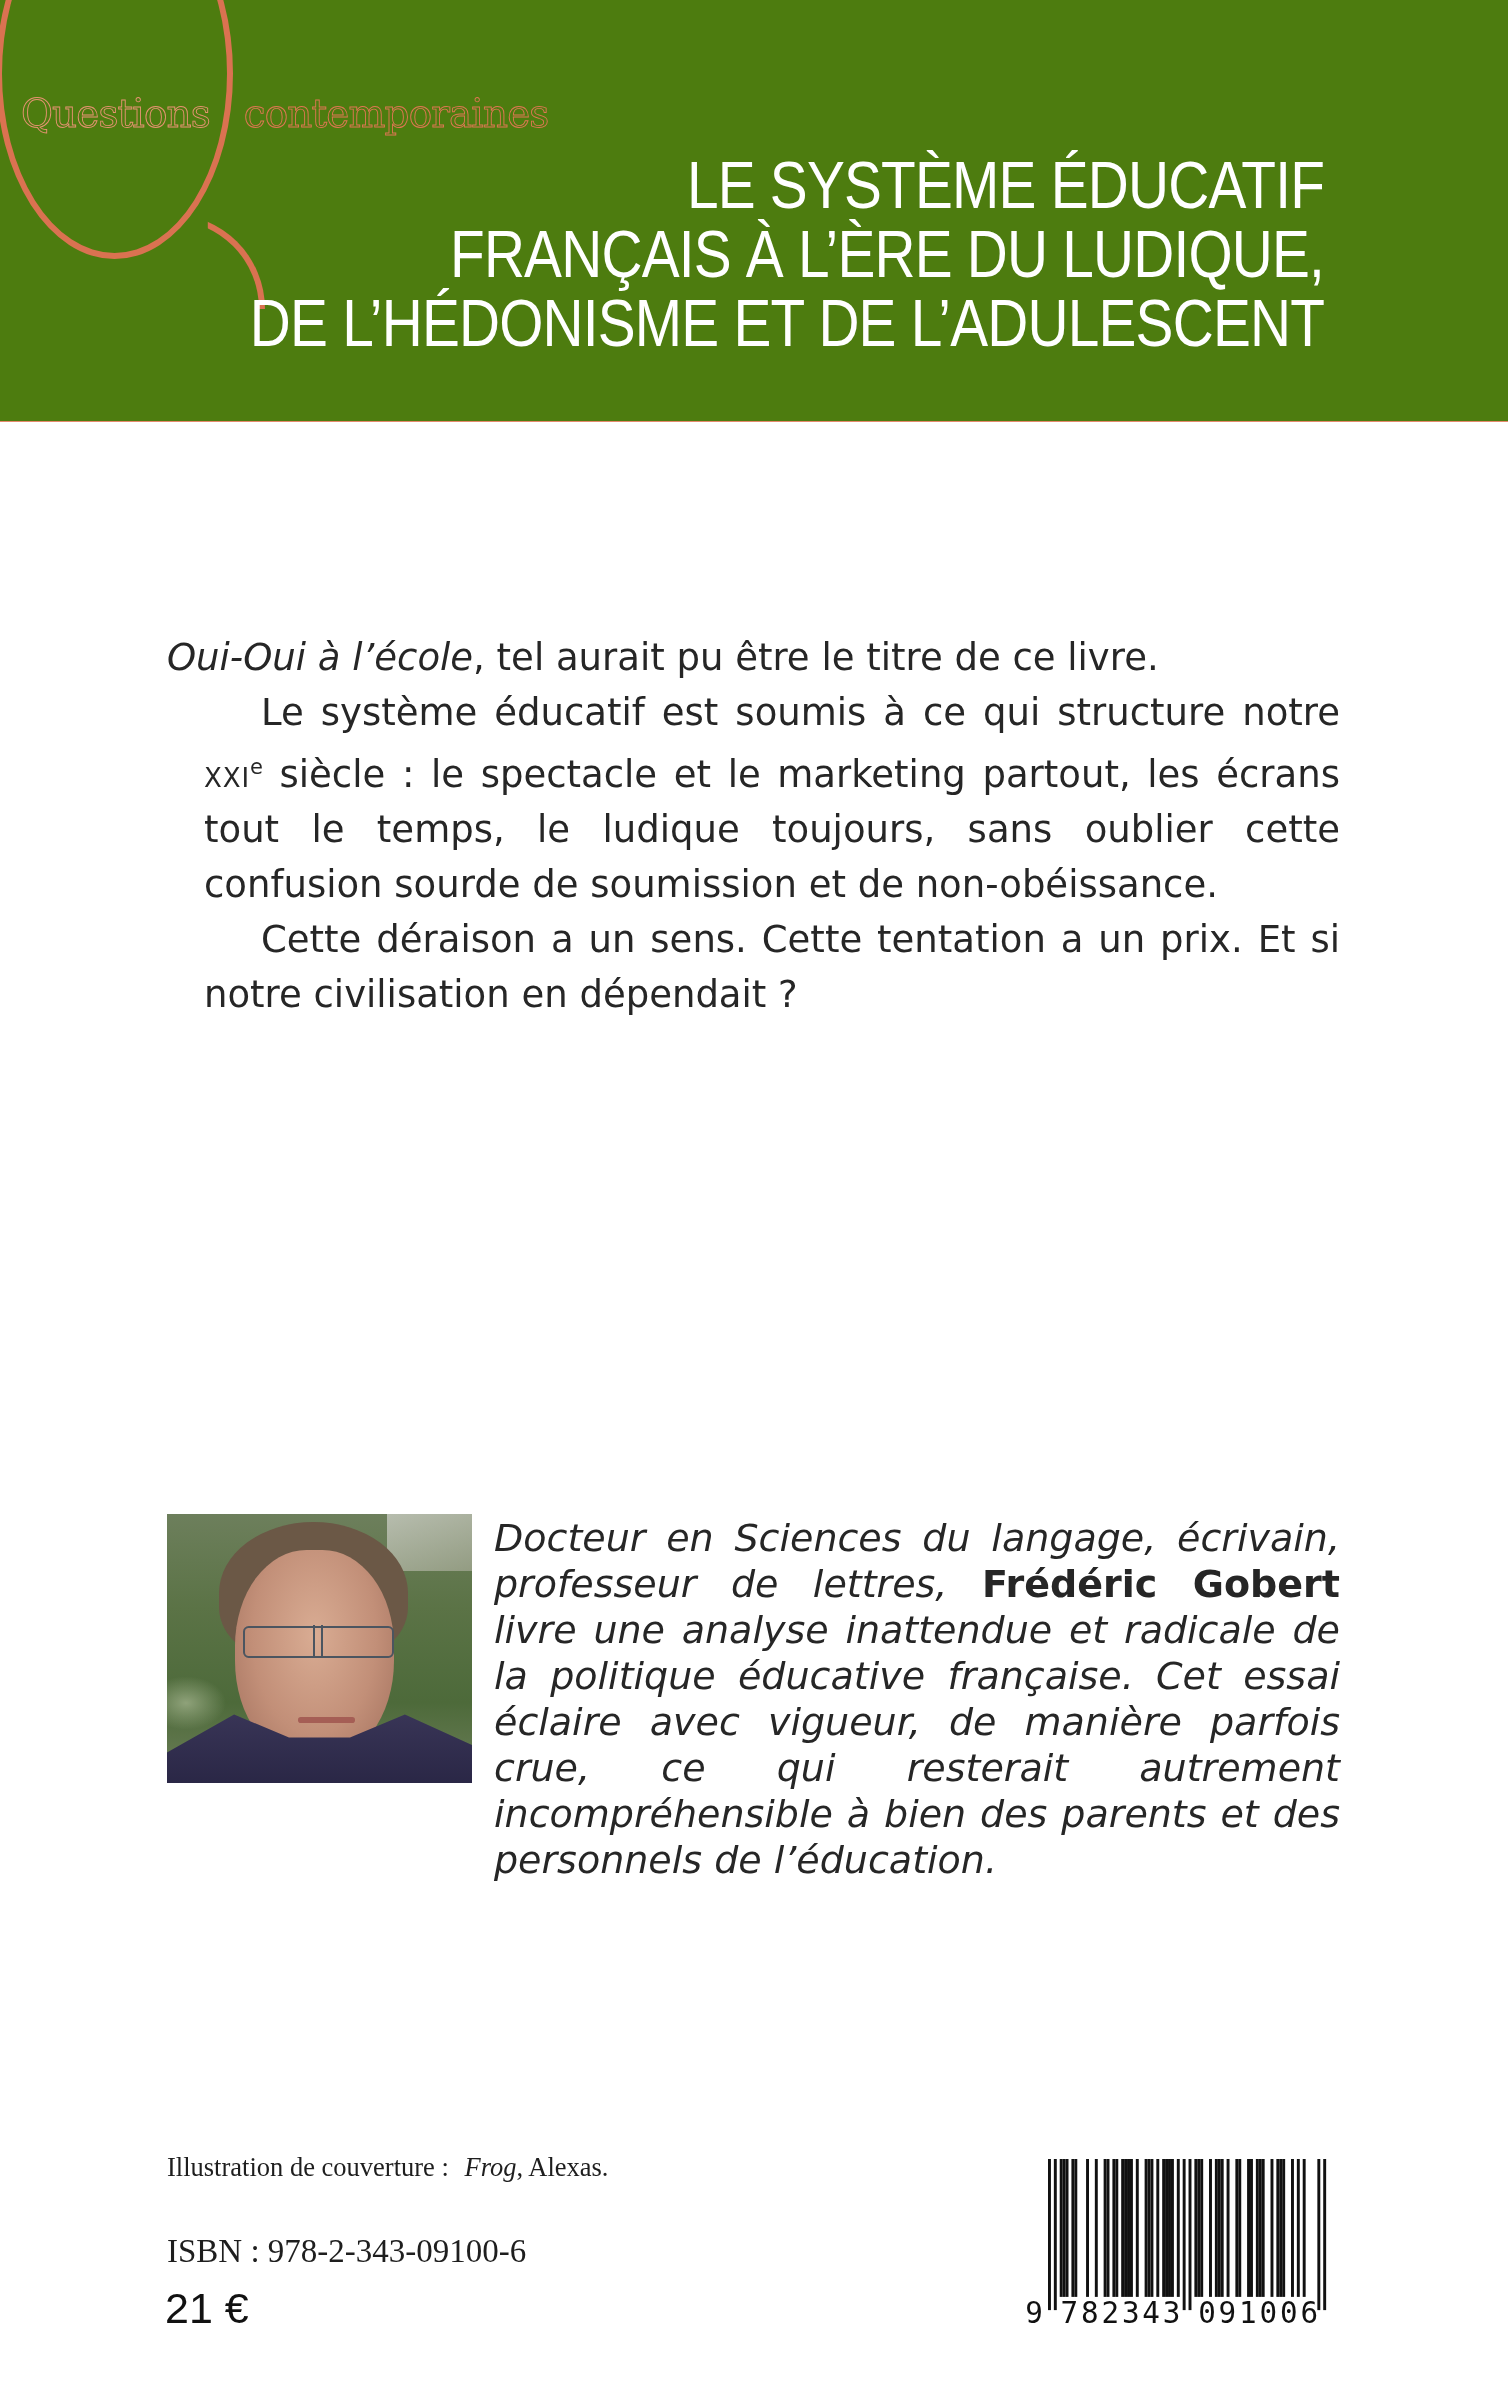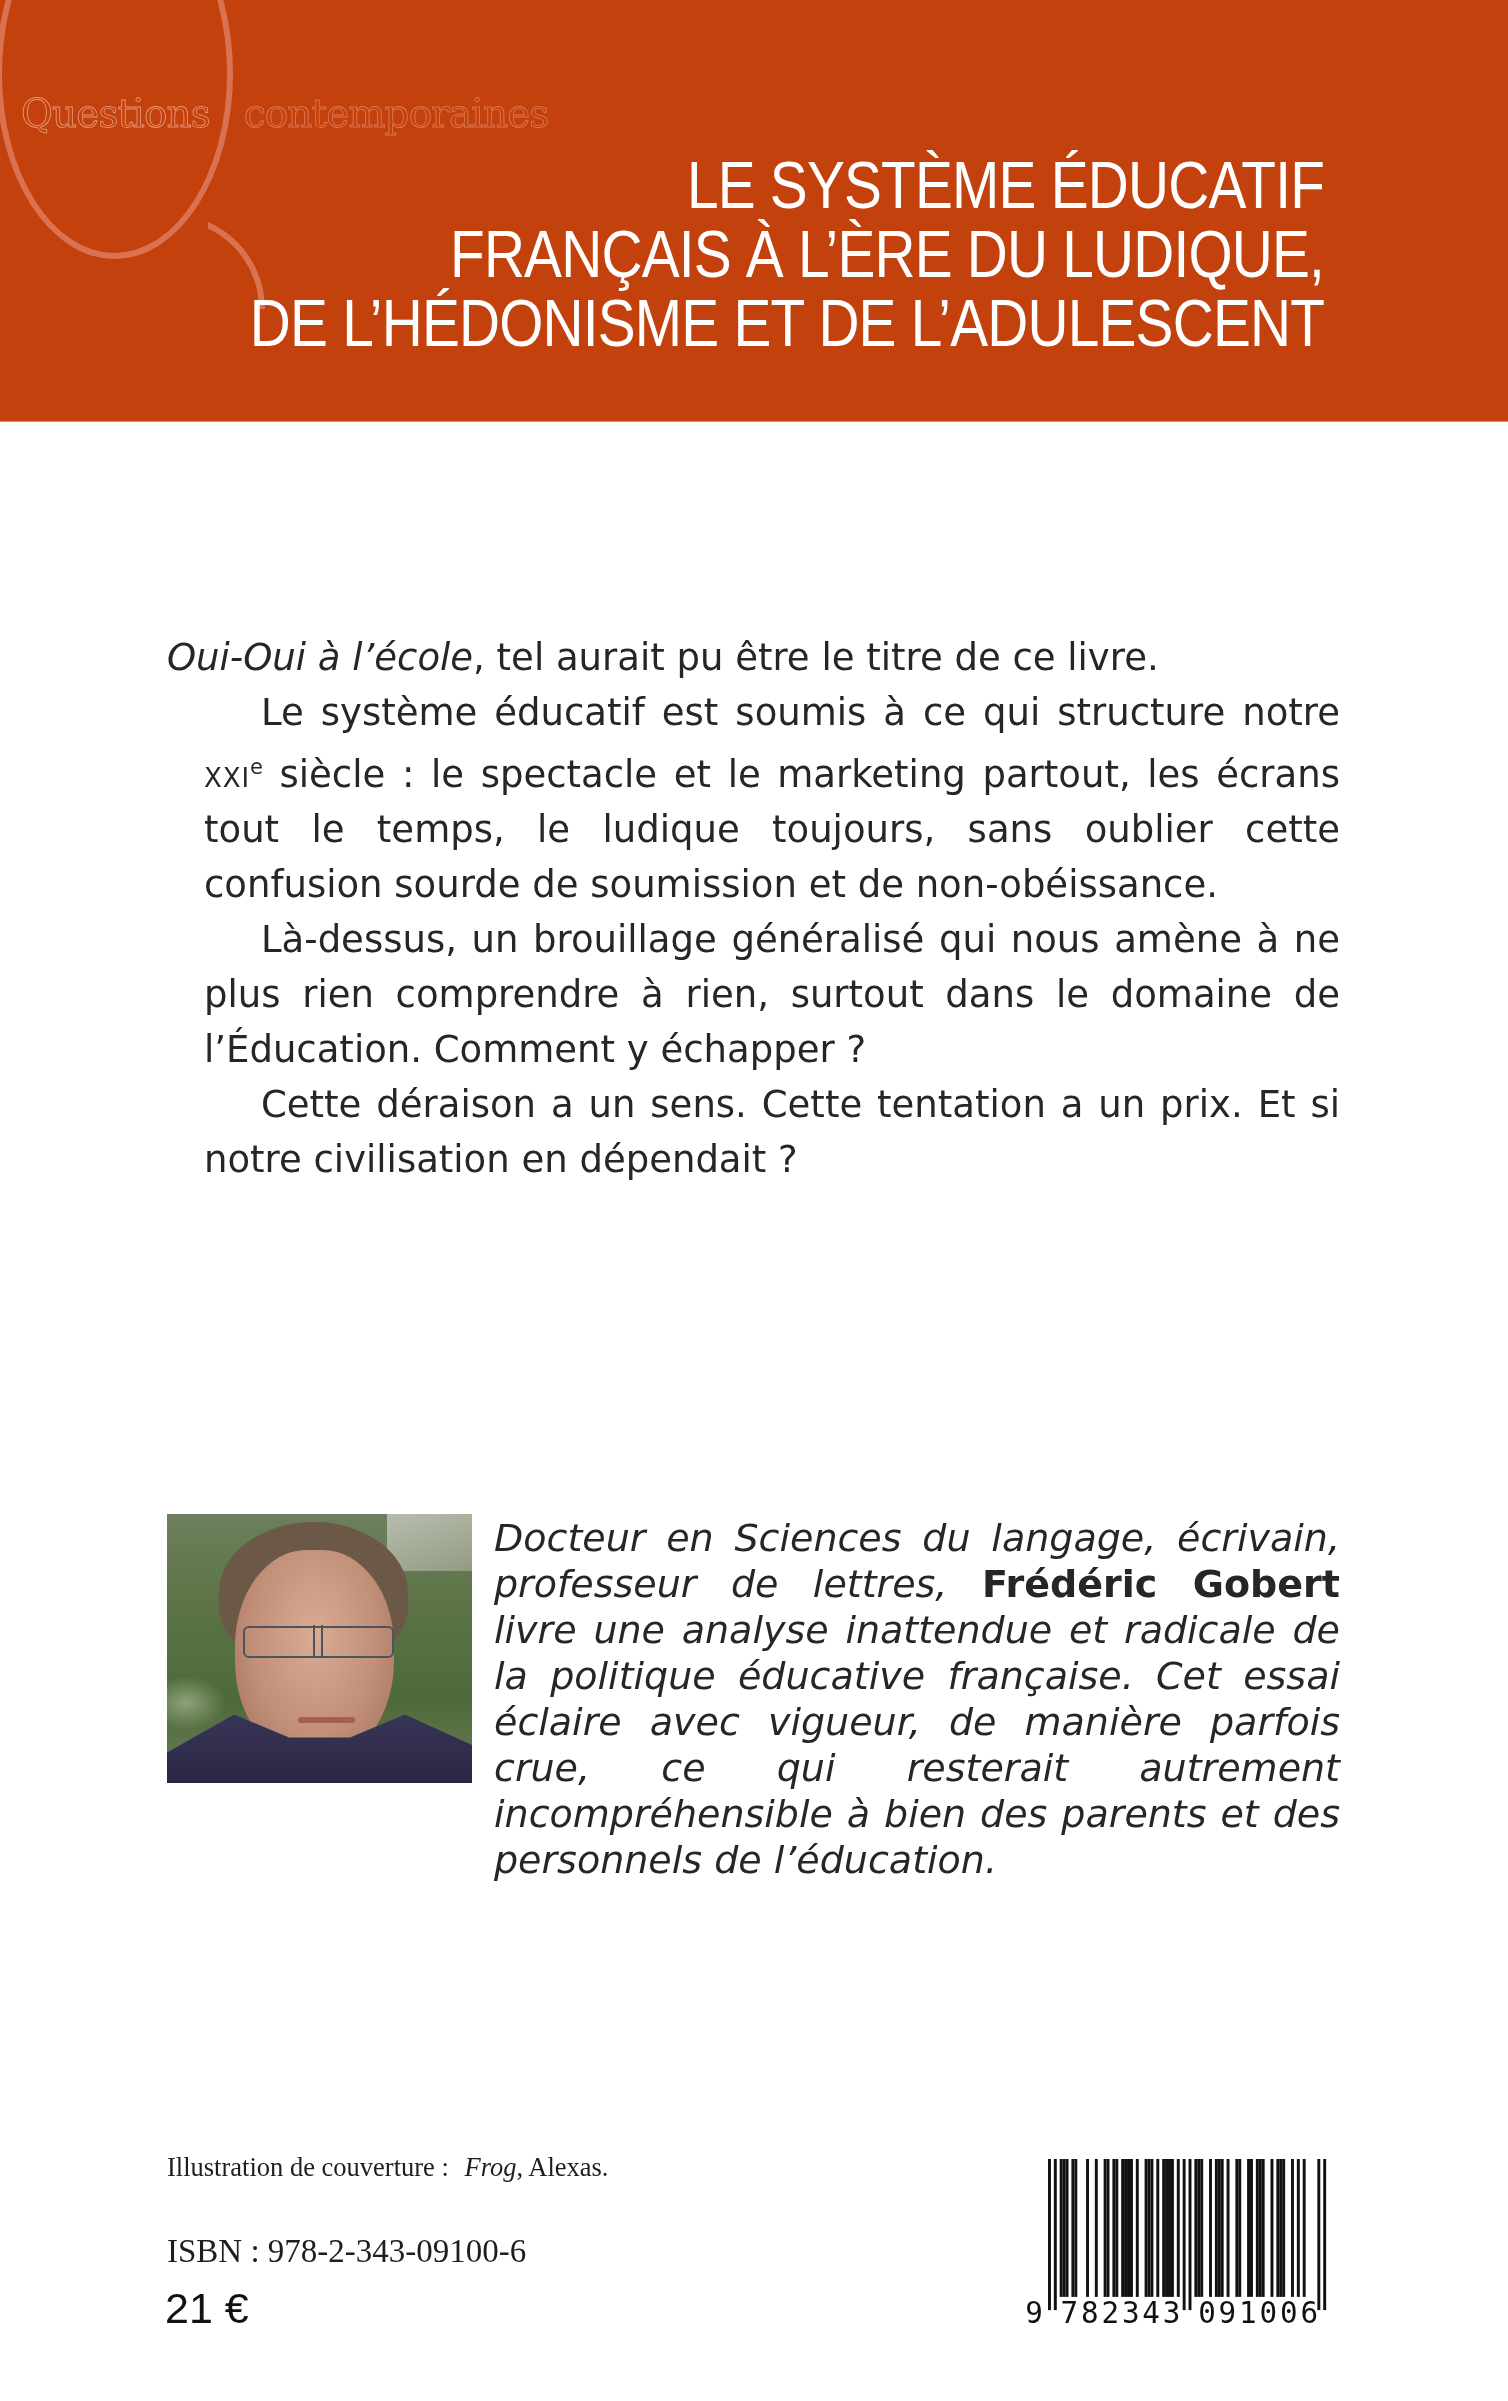--- a/index.html
+++ b/index.html
@@ -3,21 +3,21 @@
 <meta charset="utf-8">
 <style>
   html, body { margin: 0; padding: 0; }
   body {
     width: 1508px; height: 2402px; position: relative; overflow: hidden;
     background: #ffffff;
     font-family: "Liberation Sans", sans-serif;
   }
   .header {
     position: absolute; left: 0; top: 0; width: 1508px; height: 421px;
-    background: #c2410c; overflow: hidden;
+    background: #4d7c0f; overflow: hidden;
     border-bottom: 1.9px solid #E58A6C;
   }
   .q-ring {
     position: absolute; left: -3.8px; top: -112px; width: 237px; height: 371px;
     border: 6.6px solid #DA7251; border-radius: 50%; box-sizing: border-box;
   }
   .q-tail2 {
     position: absolute; left: 161px; top: 214px; width: 104px; height: 95px;
     border-right: 6.6px solid #DA7251; border-top-right-radius: 95px 95px;
     box-sizing: border-box; border-top: 6.6px solid #DA7251;
@@ -116,21 +116,20 @@
   <h1 class="title" style="margin:0;">
     <span class="line">LE SYSTÈME ÉDUCATIF</span>
     <span class="line">FRANÇAIS À L’ÈRE DU LUDIQUE,</span>
     <span class="line">DE L’HÉDONISME ET DE L’ADULESCENT</span>
   </h1>
 </div>
 
 <div class="blurb">
   <p><i>Oui-Oui à l’école</i><span>, tel aurait pu être le titre de ce livre.</span></p>
   <p class="ind"><span>Le système éducatif est soumis à ce qui structure notre </span><span class="smallcaps">xxi</span><span class="sup">e</span><span> siècle : le spectacle et le marketing partout, les écrans tout le temps, le ludique toujours, sans oublier cette confusion sourde de soumission et de non-obéissance.</span></p>
-  <p class="ind">Là-dessus, un brouillage généralisé qui nous amène à ne plus rien comprendre à rien, surtout dans le domaine de l’Éducation. Comment y échapper ?</p>
   <p class="ind">Cette déraison a un sens. Cette tentation a un prix. Et si notre civilisation en dépendait ?</p>
 </div>
 
 <div class="author-photo">
   <div class="photo-sky"></div>
   <div class="photo-hair"></div>
   <div class="photo-face"></div>
   <div class="photo-glasses"></div>
   <div class="photo-mouth"></div>
   <div class="photo-shirt"></div>

